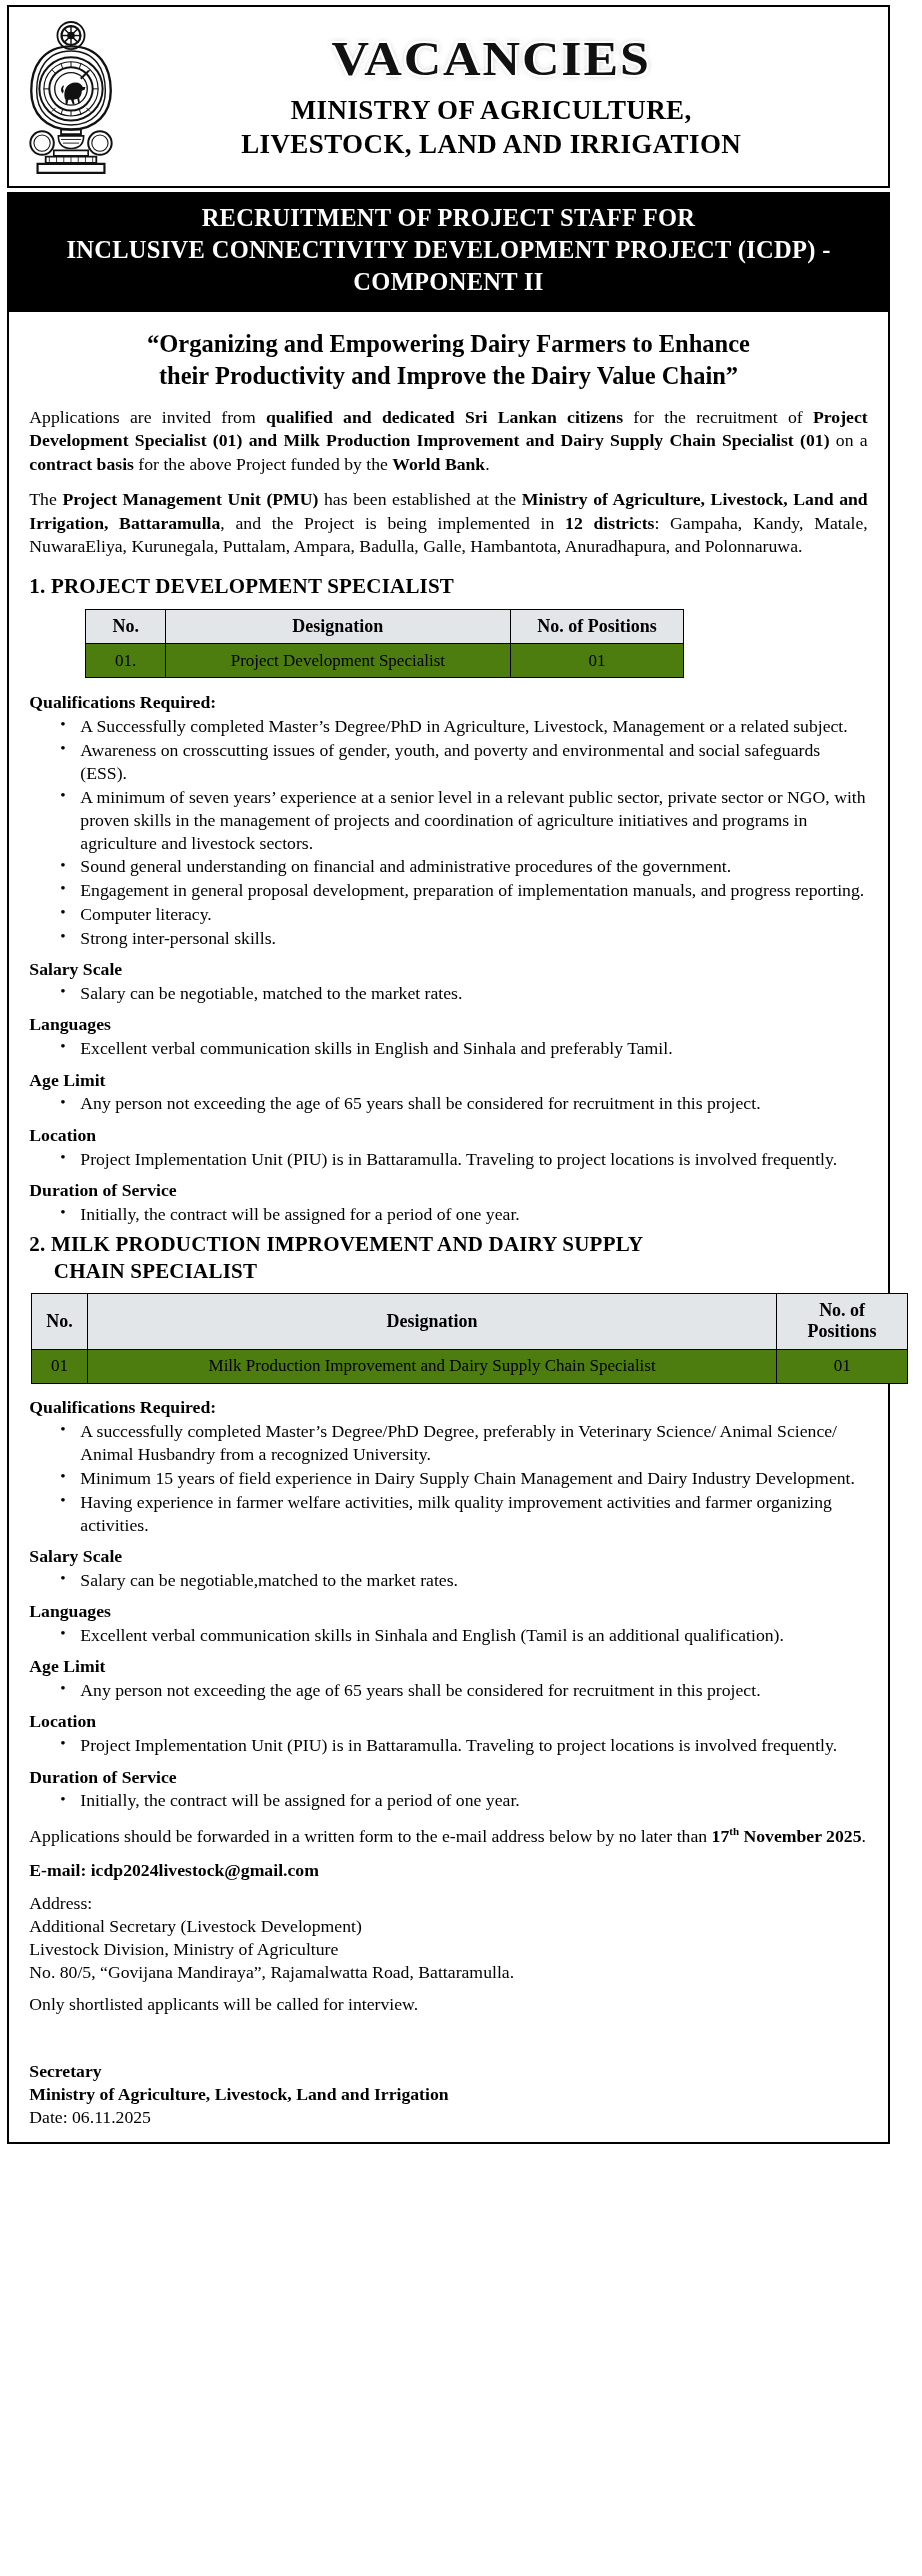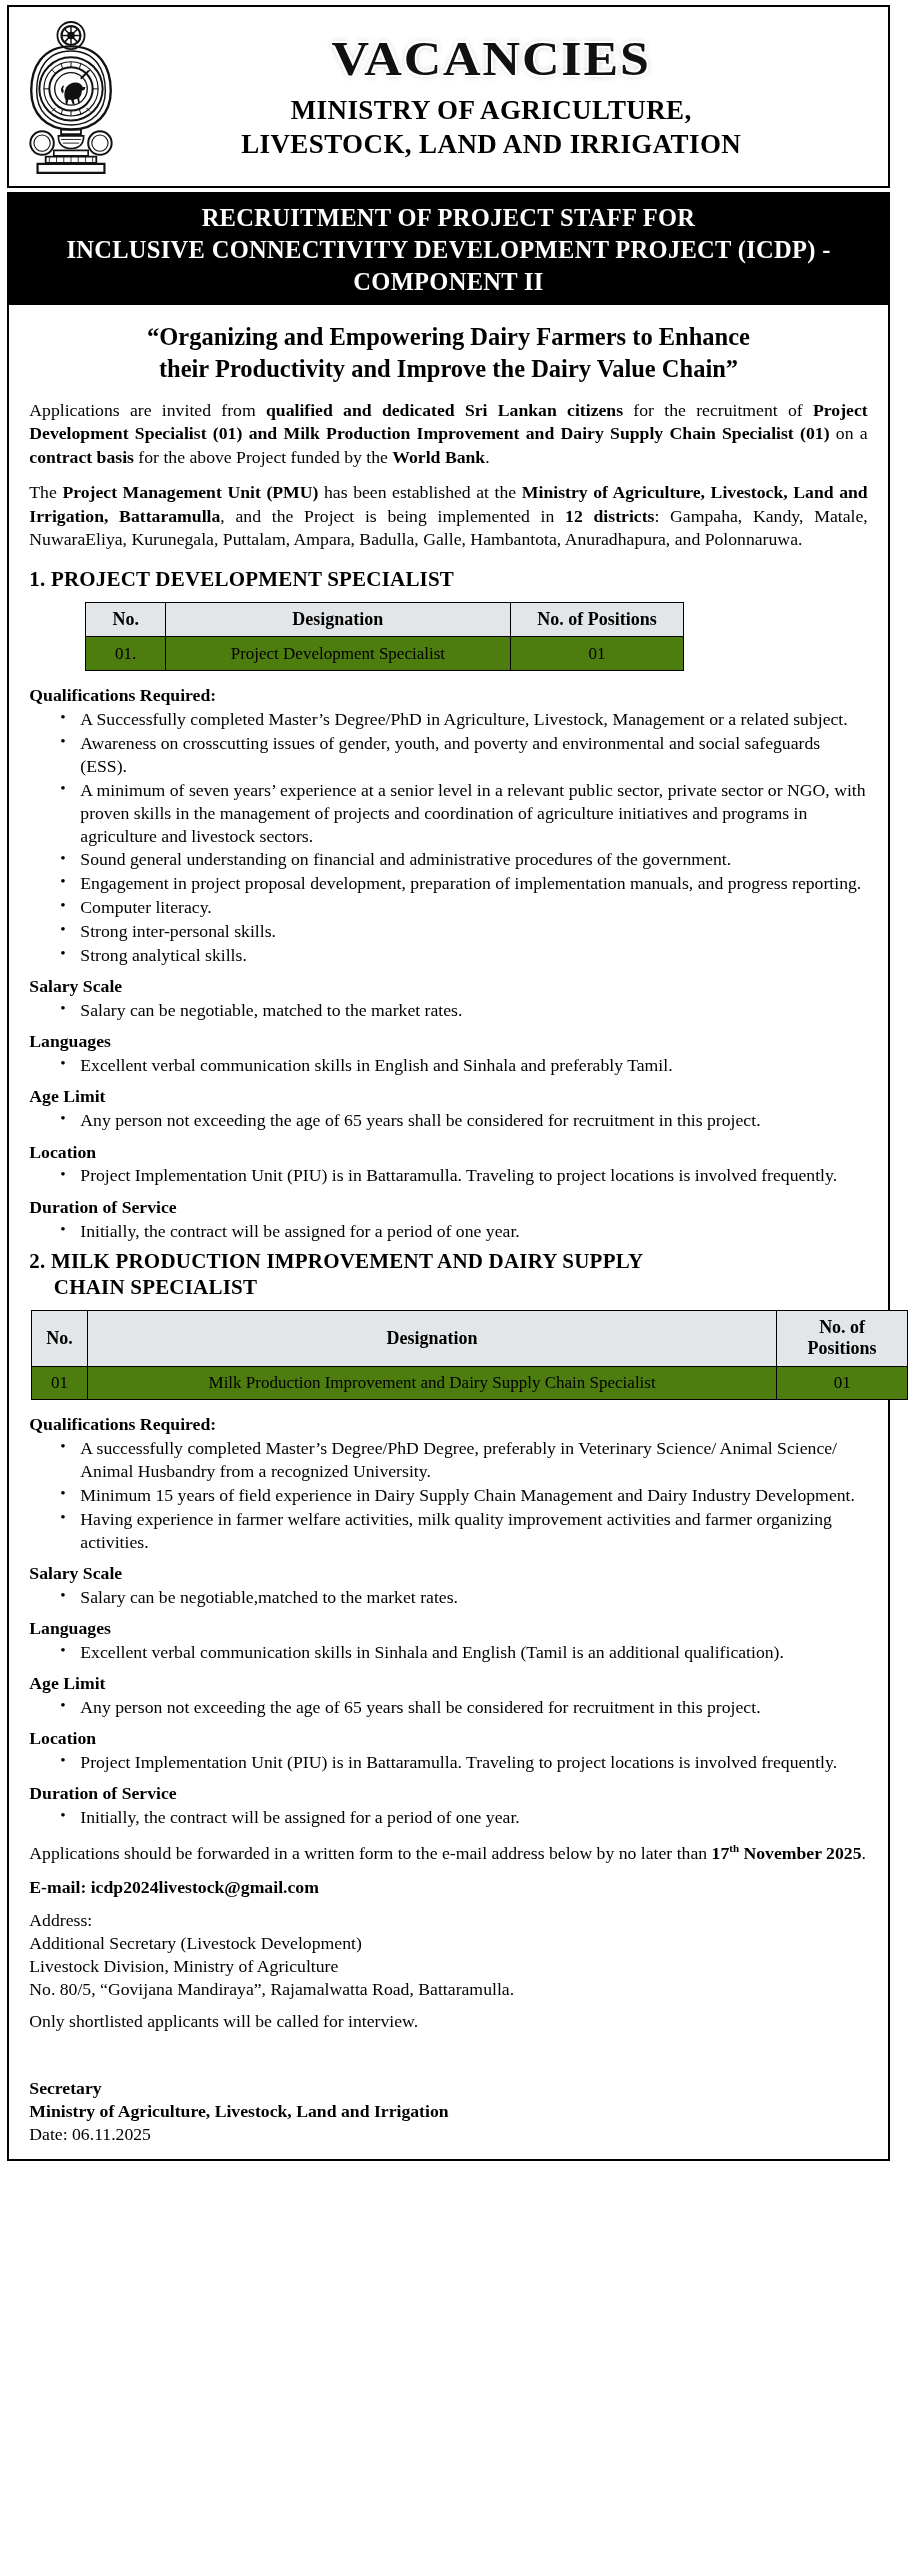--- a/index.html
+++ b/index.html
@@ -62,21 +62,21 @@
 
   
   .banner{
     background:#000;
     color:#fff;
     text-align:center;
     font-weight:700;
     font-size:24.5px;
     line-height:1.30;
     letter-spacing:0.3px;
-    padding:10px 18px 7px 18px;
+    padding:10px 18px 14px 18px;
     margin-top:3.6px;
     transform:scaleX(1.0);
   }
   .banner div{ white-space:nowrap; }
 
   
   .body-frame{
     border:2.7px solid #000;
     border-top:none;
     box-sizing:border-box;
@@ -322,24 +322,23 @@
         </tr>
       </tbody>
     </table>
 
     <h3 class="sub">Qualifications Required:</h3>
     <ul class="bullets">
       <li>A Successfully completed Master’s Degree/PhD in Agriculture, Livestock, Management or a related subject.</li>
       <li>Awareness on crosscutting issues of gender, youth, and poverty and environmental and social safeguards (ESS).</li>
       <li>A minimum of seven years’ experience at a senior level in a relevant public sector, private sector or NGO, with proven skills in the management of projects and coordination of agriculture initiatives and programs in agriculture and livestock sectors.</li>
       <li>Sound general understanding on financial and administrative procedures of the government.</li>
-      <li>Engagement in project proposal development, preparation of implementation manuals, and progress reporting.</li>
+      <li>Engagement in general proposal development, preparation of implementation manuals, and progress reporting.</li>
       <li>Computer literacy.</li>
       <li>Strong inter-personal skills.</li>
-      <li>Strong analytical skills.</li>
     </ul>
 
     <h3 class="sub">Salary Scale</h3>
     <ul class="bullets">
       <li>Salary can be negotiable, matched to the market rates.</li>
     </ul>
 
     <h3 class="sub">Languages</h3>
     <ul class="bullets">
       <li>Excellent verbal communication skills in English and Sinhala and preferably Tamil.</li>

